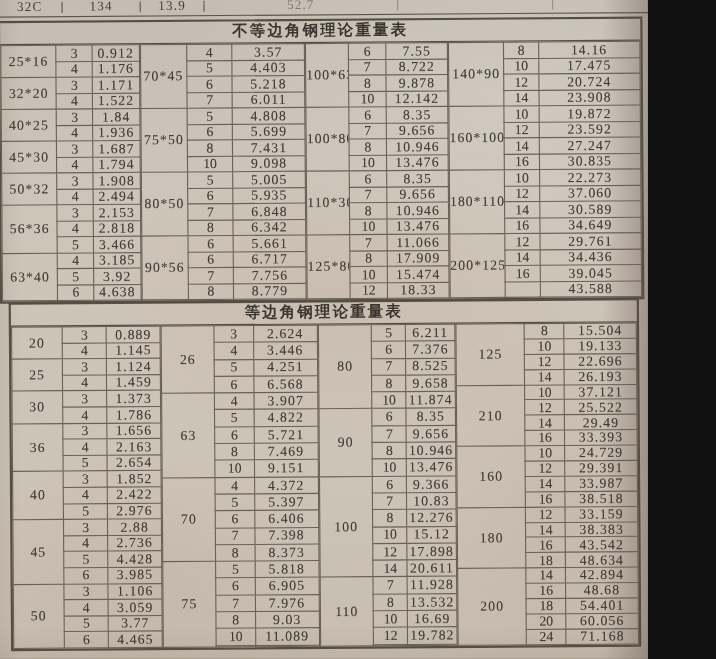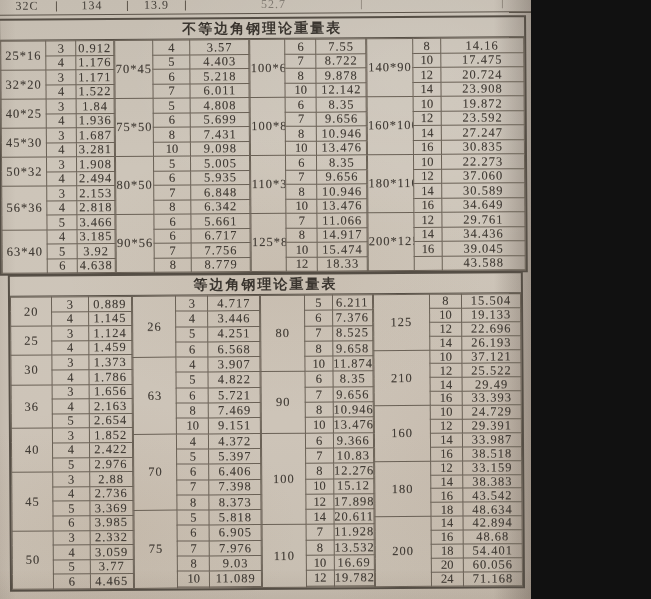--- a/index.html
+++ b/index.html
@@ -1,18 +1,18 @@
 <!DOCTYPE html>
 <html><head>
 <meta charset="utf-8">
 <style>
   html,body{margin:0;padding:0;}
   body{width:651px;height:599px;overflow:hidden;background:#111;}
   .photo{
-    position:relative;width:531px;height:599px;overflow:hidden;
+    position:relative;width:589px;height:599px;overflow:hidden;
     font-family:"Liberation Serif","DejaVu Serif",serif;
     color:#3f3a34;
     background:
       radial-gradient(ellipse 420px 260px at 78% 12%, rgba(255,255,255,0.12), transparent 70%),
       radial-gradient(ellipse 300px 200px at 52% 46%, rgba(146,116,86,0.09), transparent 70%),
       radial-gradient(ellipse 260px 180px at 22% 88%, rgba(150,118,88,0.10), transparent 70%),
       radial-gradient(ellipse 240px 300px at 88% 78%, rgba(140,112,88,0.10), transparent 70%),
       linear-gradient(90deg, rgba(100,85,75,0.10) 0%, rgba(100,85,75,0) 3%, rgba(100,85,75,0) 93%, rgba(82,70,62,0.38) 100%),
       linear-gradient(0deg, rgba(120,100,85,0.12) 0%, rgba(120,100,85,0) 5%),
       linear-gradient(180deg,#c5bdb1 0%,#cdc5b9 28%,#cdc4b8 72%,#c7beb1 100%);
@@ -106,21 +106,21 @@
                   <td class="t">4</td>
                   <td class="w">1.936</td>
                 </tr>
                 <tr>
                   <td class="size" rowspan="2">45*30</td>
                   <td class="t">3</td>
                   <td class="w">1.687</td>
                 </tr>
                 <tr>
                   <td class="t">4</td>
-                  <td class="w">3.281</td>
+                  <td class="w">1.794</td>
                 </tr>
                 <tr>
                   <td class="size" rowspan="2">50*32</td>
                   <td class="t">3</td>
                   <td class="w">1.908</td>
                 </tr>
                 <tr>
                   <td class="t">4</td>
                   <td class="w">2.494</td>
                 </tr>
@@ -291,21 +291,21 @@
                   <td class="t">10</td>
                   <td class="w">13.476</td>
                 </tr>
                 <tr>
                   <td class="size" rowspan="4">125*80</td>
                   <td class="t">7</td>
                   <td class="w">11.066</td>
                 </tr>
                 <tr>
                   <td class="t">8</td>
-                  <td class="w">14.917</td>
+                  <td class="w">17.909</td>
                 </tr>
                 <tr>
                   <td class="t">10</td>
                   <td class="w">15.474</td>
                 </tr>
                 <tr>
                   <td class="t">12</td>
                   <td class="w">18.33</td>
                 </tr>
               </tbody>
@@ -461,30 +461,30 @@
                   <td class="size" rowspan="4">45</td>
                   <td class="t">3</td>
                   <td class="w">2.88</td>
                 </tr>
                 <tr>
                   <td class="t">4</td>
                   <td class="w">2.736</td>
                 </tr>
                 <tr>
                   <td class="t">5</td>
-                  <td class="w">3.369</td>
+                  <td class="w">4.428</td>
                 </tr>
                 <tr>
                   <td class="t">6</td>
                   <td class="w">3.985</td>
                 </tr>
                 <tr>
                   <td class="size" rowspan="4">50</td>
                   <td class="t">3</td>
-                  <td class="w">2.332</td>
+                  <td class="w">1.106</td>
                 </tr>
                 <tr>
                   <td class="t">4</td>
                   <td class="w">3.059</td>
                 </tr>
                 <tr>
                   <td class="t">5</td>
                   <td class="w">3.77</td>
                 </tr>
                 <tr>
@@ -498,21 +498,21 @@
             <table>
               <colgroup>
                 <col style="width: 34%;">
                 <col style="width: 25%;">
                 <col style="width: 41%;">
               </colgroup>
               <tbody>
                 <tr>
                   <td class="size" rowspan="4">26</td>
                   <td class="t">3</td>
-                  <td class="w">4.717</td>
+                  <td class="w">2.624</td>
                 </tr>
                 <tr>
                   <td class="t">4</td>
                   <td class="w">3.446</td>
                 </tr>
                 <tr>
                   <td class="t">5</td>
                   <td class="w">4.251</td>
                 </tr>
                 <tr>

